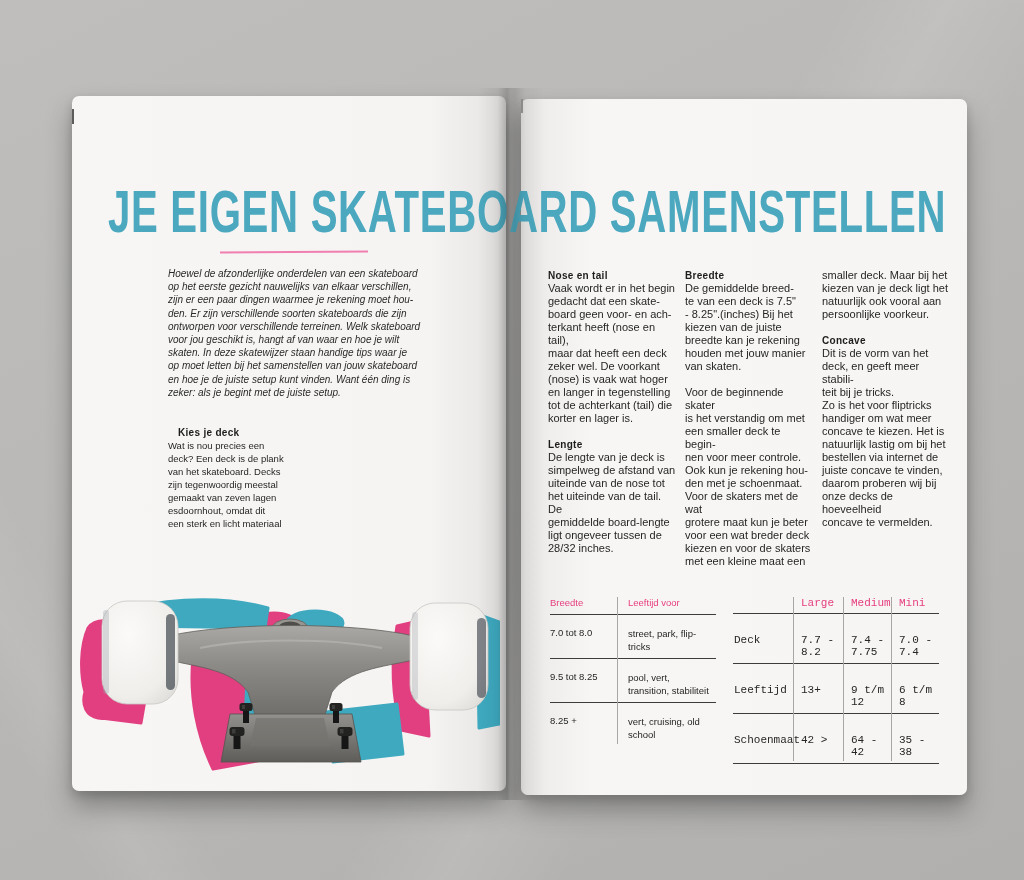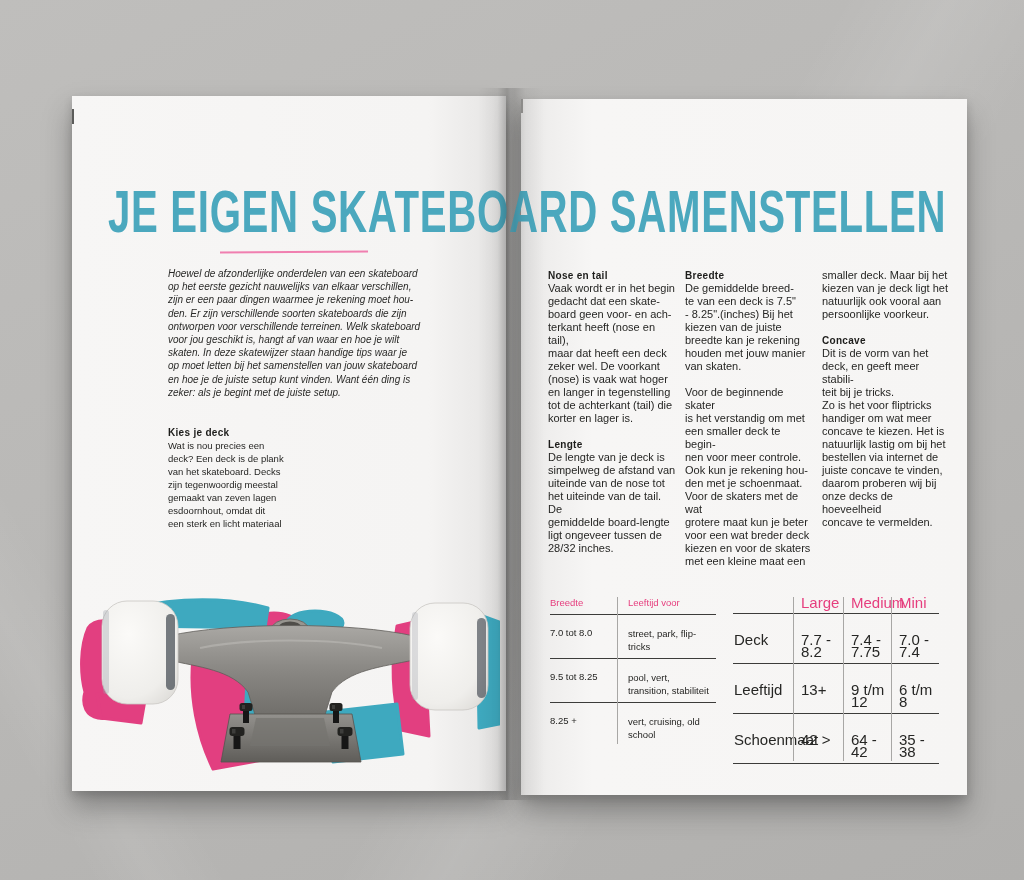--- a/index.html
+++ b/index.html
@@ -8,21 +8,21 @@
     background:linear-gradient(155deg,#bfbebc 0%,#b9b8b6 45%,#b1b0ae 100%);
     font-family:"Liberation Sans",sans-serif;color:#262624;
   }
   body::before{content:"";position:absolute;inset:0;
     background:linear-gradient(120deg,transparent 55%,rgba(255,255,255,.10) 62%,transparent 70%),
                linear-gradient(60deg,transparent 6%,rgba(255,255,255,.07) 10%,transparent 15%);
     pointer-events:none;}
   .scene{position:absolute;inset:0;}
 
   
-  .page{position:absolute;}
+  .page{position:absolute;border-radius:7px;}
   .page-left{
     left:72px;top:96px;width:434px;height:695px;
     background:linear-gradient(to right,#f7f6f5 0%,#f5f4f3 82%,#e7e6e5 97%,#dddcdb 100%),#f5f4f3;
     box-shadow:0 16px 26px rgba(40,40,40,.38),0 4px 8px rgba(40,40,40,.18);
   }
   .page-right{
     left:521px;top:99px;width:446px;height:696px;
     background:linear-gradient(to right,#e3e2e1 0%,#efeeed 6%,#f7f6f5 16%,#f6f5f4 100%);
     box-shadow:0 16px 24px rgba(40,40,40,.35),0 4px 8px rgba(40,40,40,.18);
   }
@@ -41,21 +41,21 @@
     transform:scaleX(.67);transform-origin:left top;
   }
   .pink-rule{position:absolute;left:220px;top:251px;width:148px;height:2px;
     background:#f07fb0;transform:rotate(-.4deg);}
 
   
   .intro{position:absolute;left:96px;top:171px;width:302px;margin:0;
     font-style:italic;font-size:10px;line-height:13.2px;white-space:pre-line;color:#2a2a28;}
   .sec-h{margin:0;font-size:10px;line-height:13px;font-weight:bold;letter-spacing:.3px;color:#1d1d1b;}
   .body-p{margin:0;font-size:9.5px;line-height:13px;white-space:pre-line;}
-  .kies-h{position:absolute;left:96px;top:330px;}
+  .kies-h{position:absolute;left:106px;top:330px;}
   .kies-c1{position:absolute;left:96px;top:343px;width:136px;}
   .kies-c2{position:absolute;left:228px;top:330px;width:140px;}
 
   .truck-art{position:absolute;left:8px;top:500px;width:420px;height:185px;}
   .truck-art svg{display:block;width:100%;height:100%;}
 
   
   .rcol{position:absolute;top:170px;width:128px;}
   .rcol-1{left:27px;} .rcol-2{left:164px;} .rcol-3{left:301px;}
   .rcol h3{margin:0;}
@@ -64,22 +64,22 @@
   
   .wtable{position:absolute;left:29px;top:496px;width:166px;font-size:9.5px;line-height:12px;}
   .wtable::before{content:"";position:absolute;left:67px;top:2px;bottom:2px;width:1px;background:#a8a7a5;}
   .wrow{display:flex;border-top:1px solid #3c3c3a;padding:12px 0 5px;}
   .wrow.whead{border-top:none;padding:2px 0 5px;}
   .wc1{flex:none;width:64px;padding-right:3px;}
   .wc2{flex:1;padding-left:11px;}
   .pink{color:#e63e7e;}
 
   
-  .stable{position:absolute;left:212px;top:496px;width:206px;font-size:15px;line-height:12px;
-    border-bottom:1px solid #3c3c3a;}
+  .stable{position:absolute;left:212px;top:496px;width:206px;font-size:11px;line-height:12px;
+    border-bottom:1px solid #3c3c3a;font-family:Liberation Mono, monospace;}
   .vline{position:absolute;top:2px;bottom:2px;width:1px;background:#a8a7a5;}
   .vl1{left:60px;} .vl2{left:110px;} .vl3{left:158px;}
   .srow{display:flex;border-top:1px solid #3c3c3a;padding:20px 0 5px;}
   .srow.shead{border-top:none;padding:2px 0 4px;}
   .sc0{flex:none;width:60px;padding-left:1px;}
   .sc1{flex:none;width:50px;padding-left:7px;box-sizing:border-box;}
   .sc2{flex:none;width:48px;padding-left:7px;box-sizing:border-box;}
   .sc3{flex:1;padding-left:7px;}
 </style>
 </head>

